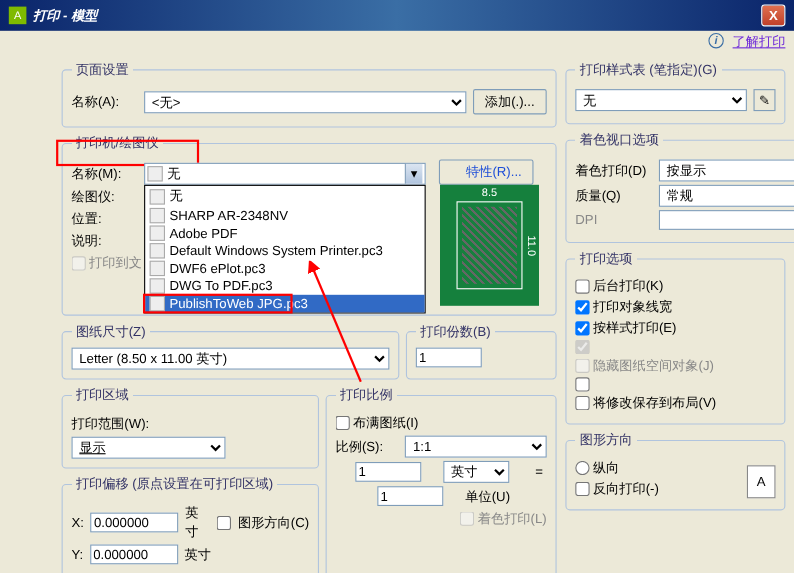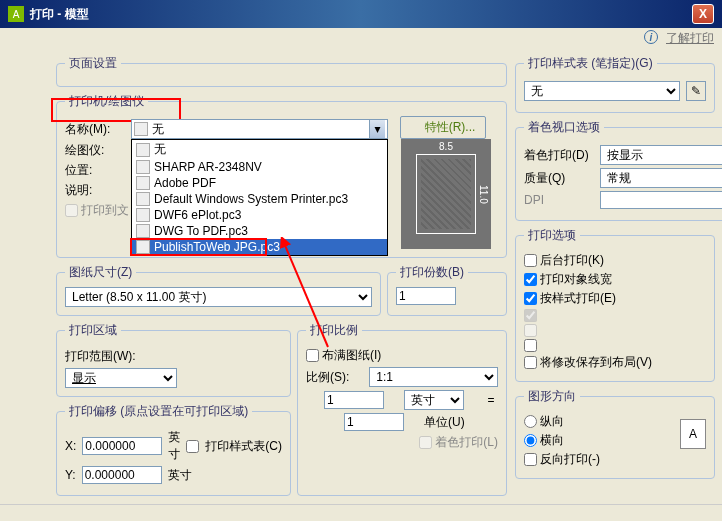--- a/index.html
+++ b/index.html
@@ -1,43 +1,43 @@
 <!DOCTYPE html>
 <html><head>
 <meta charset="utf-8">
 <style>
 * { box-sizing: border-box; font-family: "Microsoft YaHei", SimSun, Arial, sans-serif; font-size: 12px; }
 body { margin: 0; padding: 0; background: #ece9d8; width: 722px; }
 .titlebar { background: linear-gradient(to right, #0a246a, #3a6ea5, #0a246a); color: #fff; padding: 4px 8px; display: flex; align-items: center; height: 28px; }
 .titlebar .icon { width: 16px; height: 16px; background: #7fba00; margin-right: 6px; display:inline-flex;align-items:center;justify-content:center; color:#fff;font-size:10px;}
-.titlebar .title { font-weight: bold; flex:1; }
+.titlebar .title { font-weight: bold; flex:1;font-style:italic; }
 .titlebar .close { width: 22px; height: 20px; background: linear-gradient(#e07050,#c0402a); border:1px solid #fff; border-radius:3px; display:flex;align-items:center;justify-content:center; color:#fff; font-weight:bold;}
 .content { padding: 8px; display: flex; gap: 8px; margin-left: 48px; }
 .leftcol { flex: 1; display:flex;flex-direction:column;gap:6px; }
 .rightcol { width: 200px; display:flex;flex-direction:column;gap:6px;}
 .toprow { display:flex;justify-content:flex-end;gap:8px;padding:2px 8px 0 0;}
-.toprow a { color:#737373;text-decoration:underline;cursor:pointer;}
+.toprow a { color:#6d28d9;text-decoration:underline;cursor:pointer;}
 .info-icon{width:14px;height:14px;border:1px solid #3a6ea5;border-radius:50%;display:inline-flex;align-items:center;justify-content:center;color:#3a6ea5;font-style:italic;font-weight:bold;font-size:10px;}
 fieldset { border: 1px solid #b0c4de; border-radius: 4px; padding: 6px 8px 8px 8px; margin:0; }
 legend { color: #336; padding: 0 4px; }
 .row { display: flex; align-items: center; gap: 6px; margin: 3px 0; }
 .row label { white-space: nowrap; }
 label.lab { width: 60px; }
 select, input[type=text] { border: 1px solid #7f9db9; padding: 1px 2px; font-size: 12px; background:#fff;}
 button.btn { border: 1px solid #7f9db9; background: #ece9d8; padding: 2px 10px; border-radius:2px; cursor:pointer; white-space:nowrap;}
-button.btn.disabled { color:#4d7c0f;padding-left:24px; }
+button.btn.disabled { color:#1d4ed8;padding-left:24px; }
 .dropdown-main { position: relative; }
 .dd-display { border:1px solid #7f9db9; background:#fff; height:20px; display:flex;align-items:center;padding:0 2px; }
 .dd-display .sel-icon{width:14px;height:14px;background:#eee;border:1px solid #aaa;margin-right:4px;}
 .dd-arrow{width:16px;height:18px;background:linear-gradient(#dbe5f1,#b0c4de);border-left:1px solid #7f9db9;margin-left:auto;display:flex;align-items:center;justify-content:center;}
 .dd-list { position:absolute; top:20px; left:0; right:0; border:1px solid #000; background:#fff; z-index:10; }
 .dd-item { display:flex;align-items:center;padding:1px 4px;gap:4px;}
 .dd-item .opt-icon{width:14px;height:14px;background:#eee;border:1px solid #aaa;flex-shrink:0;}
 .dd-item.selected{ background:#316ac5; color:#fff; }
-.preview-box { width:90px; height:110px; background:#737373; color:#fff; display:flex;align-items:center;justify-content:center;position:relative; margin-left:6px;}
+.preview-box { width:90px; height:110px; background:#15803d; color:#fff; display:flex;align-items:center;justify-content:center;position:relative; margin-left:6px;}
 .preview-paper{border:1px solid #fff; width:60px; height:80px; position:relative;}
 .preview-paper::before{content:'';position:absolute;inset:4px;background:repeating-linear-gradient(45deg,transparent,transparent 3px,#666 3px,#666 5px);}
 .preview-top{position:absolute;top:2px;font-size:10px;}
 .preview-right{position:absolute;right:2px;font-size:10px;writing-mode:vertical-rl;}
 .checkbox-row{display:flex;align-items:center;gap:3px;margin:2px 0;}
 input[type=checkbox],input[type=radio]{margin:0;}
 .disabled-txt{color:#888;}
 .redbox1{position:absolute;border:2px solid red;pointer-events:none;}
 .footer{display:flex;justify-content:flex-end;gap:6px;padding:6px 10px;border-top:1px solid #ccc;}
 .arrow-svg{position:absolute;pointer-events:none;z-index:20;}
@@ -60,20 +60,25 @@
   <span class="info-icon">i</span>
   <a>了解打印</a>
 </div>
 
 <div class="content" style="position:relative;">
 
   <div class="leftcol">
 
     <fieldset>
       <legend>页面设置</legend>
+      <div class="row">
+        <label class="lab">名称(A):</label>
+        <select style="flex:1;"><option>&lt;无&gt;</option></select>
+        <button class="btn">添加(.)...</button>
+      </div>
     </fieldset>
 
     <fieldset style="position:relative;">
       <legend>打印机/绘图仪</legend>
       <div class="redbox1" style="top:-12px;left:-6px;width:130px;height:24px;"></div>
       <div style="display:flex;">
         <div style="flex:1;">
           <div class="row">
             <label class="lab">名称(M):</label>
             <div class="dropdown-main" style="flex:1;">
@@ -141,43 +146,43 @@
           </div>
         </div>
       </div>
     </fieldset>
 
     <div class="inline-group">
       <fieldset style="flex:1;">
         <legend>图纸尺寸(Z)</legend>
         <select style="width:100%;"><option>Letter (8.50 x 11.00 英寸)</option></select>
       </fieldset>
-      <fieldset style="width:120px;">
+      <fieldset style="width:137px;">
         <legend>打印份数(B)</legend>
         <input type="text" style="width: 60px;" value="1">
       </fieldset>
     </div>
 
     <div class="inline-group">
       <div style="flex:1;display:flex;flex-direction:column;gap:6px;">
         <fieldset>
           <legend>打印区域</legend>
           <div class="row">
               <label>打印范围(W):</label>
             </div>
-          <select style="width:112px;text-decoration:underline;"><option>显示</option></select>
+          <select style="width:140px;text-decoration:underline;"><option>显示</option></select>
         </fieldset>
         <fieldset>
           <legend>打印偏移 (原点设置在可打印区域)</legend>
           <div class="row">
             <label>X:</label>
             <input type="text" style="width: 80px;" value="0.000000">
             <span>英寸</span>
             <input type="checkbox" style="">
-            <label>打印样式表(C)</label>
+            <label>图形方向(C)</label>
           </div>
           <div class="row">
             <label>Y:</label>
             <input type="text" style="width: 80px;" value="0.000000">
             <span>英寸</span>
           </div>
         </fieldset>
       </div>
 
       <fieldset style="width:210px;">
@@ -245,39 +250,36 @@
         </div>
       <div class="checkbox-row">
           <input type="checkbox" checked="" style="">
           <label>按样式打印(E)</label>
         </div>
       <div class="checkbox-row disabled-txt">
           <input type="checkbox" checked="" disabled="" style="">
         </div>
       <div class="checkbox-row disabled-txt">
           <input type="checkbox" disabled="" style="">
+          <label>隐藏图纸空间对象(J)</label>
         </div>
       <div class="checkbox-row">
           <input type="checkbox" style="">
         </div>
       <div class="checkbox-row">
           <input type="checkbox" style="">
           <label>将修改保存到布局(V)</label>
         </div>
     </fieldset>
 
     <fieldset style="position:relative;">
       <legend>图形方向</legend>
       <div class="checkbox-row">
           <input type="radio" name="ori" style="">
           <label>纵向</label>
-        </div>
-      <div class="checkbox-row">
-          <input type="radio" name="ori" checked="" style="">
-          <label>横向</label>
         </div>
       <div class="checkbox-row">
           <input type="checkbox" style="">
           <label>反向打印(-)</label>
         </div>
       <div style="position:absolute;right:8px;top:14px;width:26px;height:30px;border:1px solid #888;background:#fff;display:flex;align-items:center;justify-content:center;">A</div>
     </fieldset>
   </div>
 
   <svg class="arrow-svg" style="left:230px;top:190px;" width="60" height="120">

